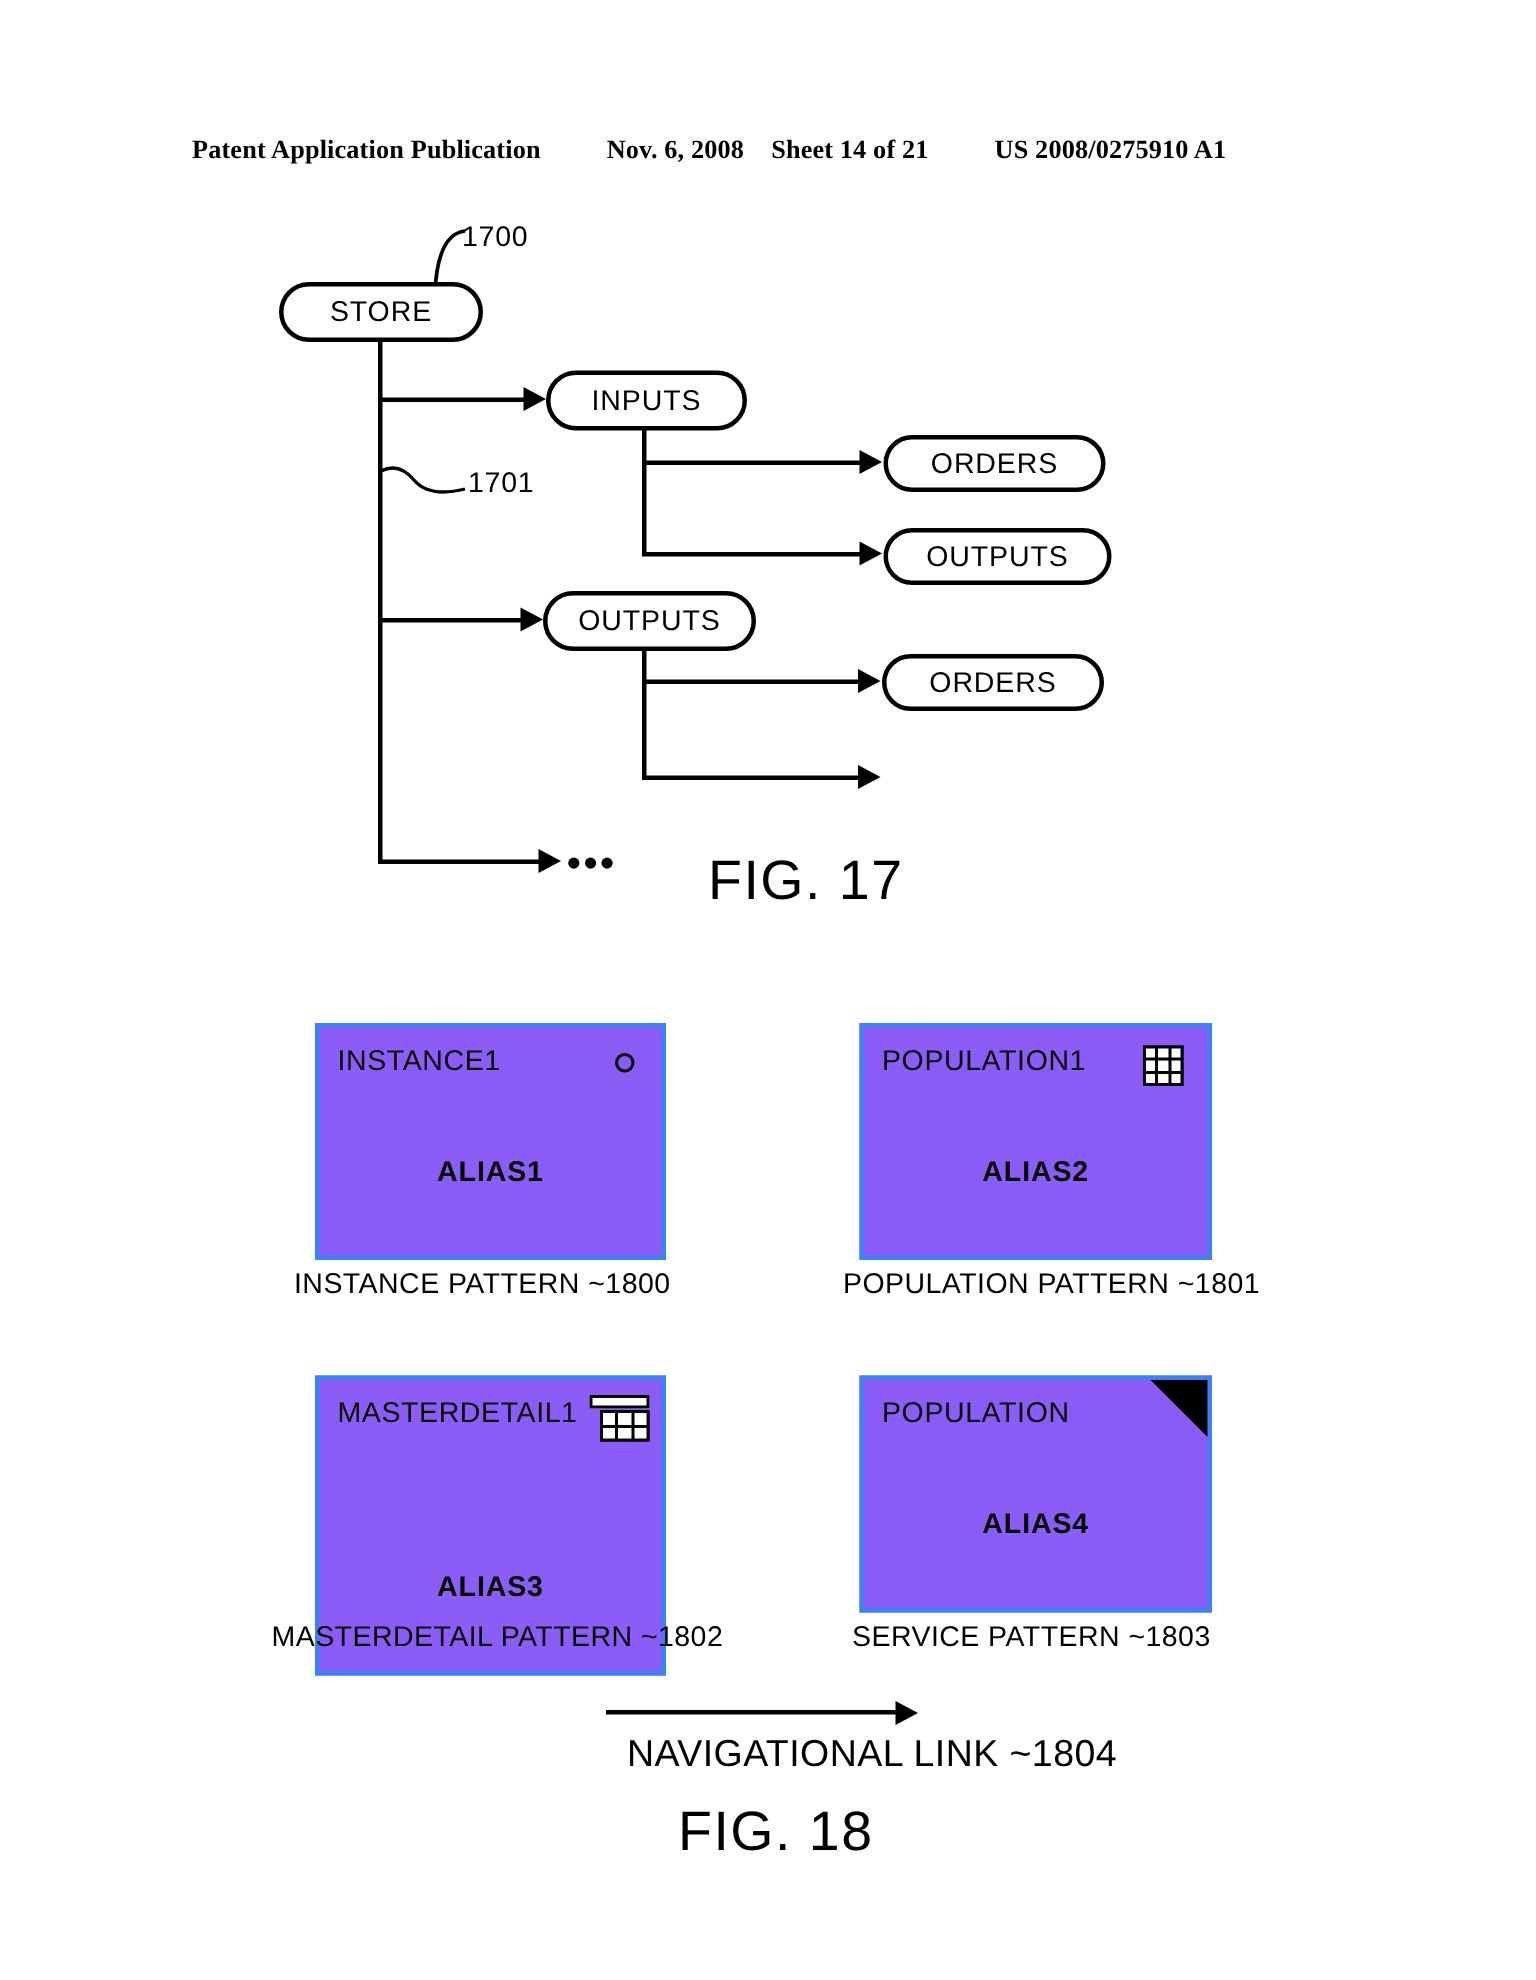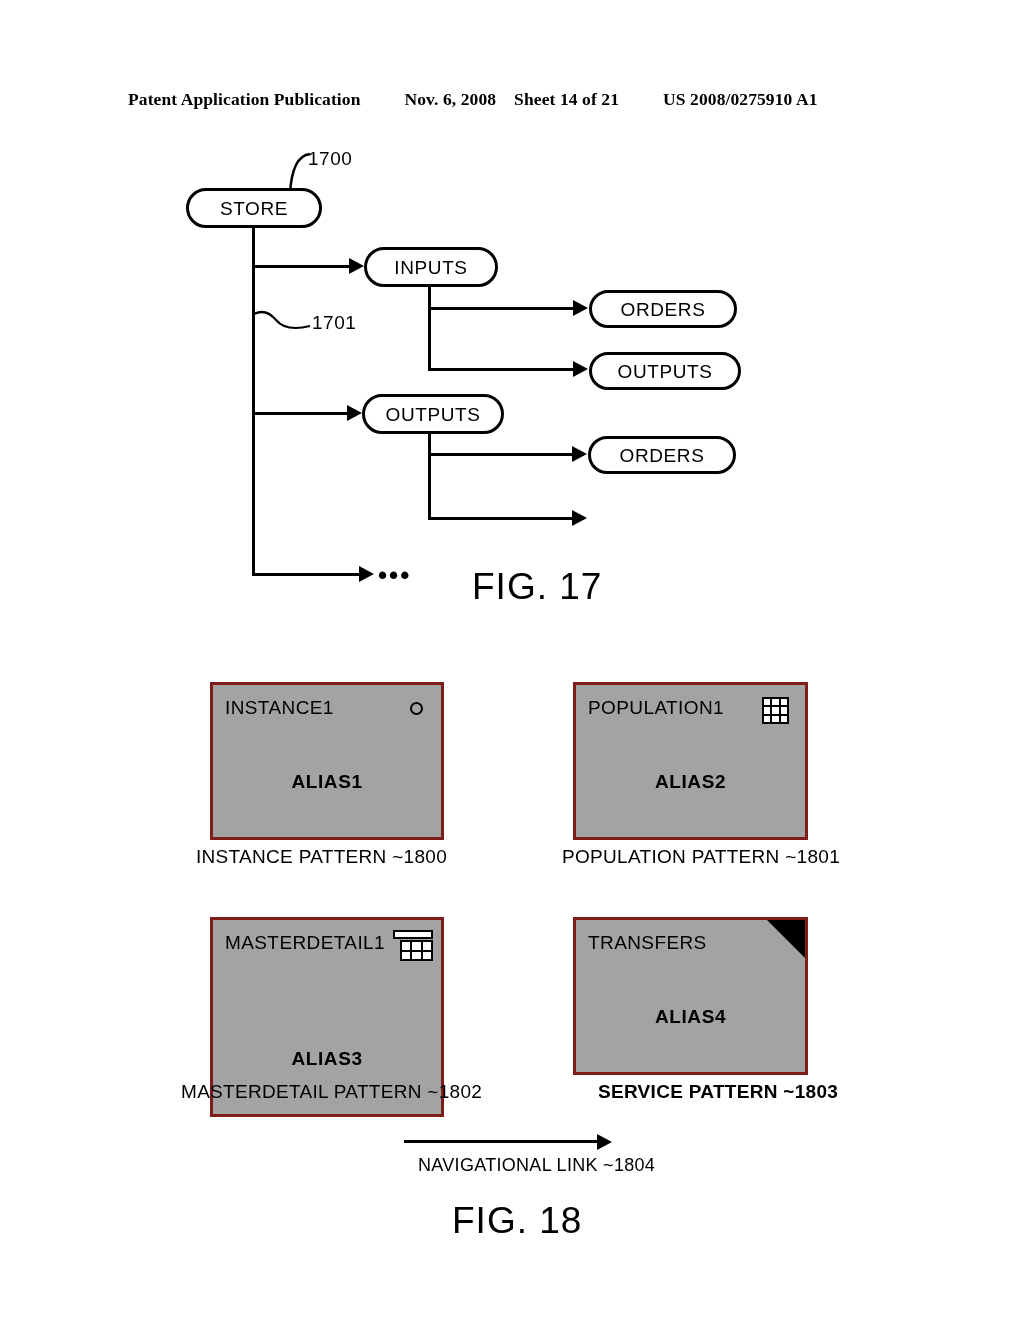--- a/index.html
+++ b/index.html
@@ -104,22 +104,22 @@
   .fig-caption {
     position: absolute;
     font-size: 37px;
     letter-spacing: 1px;
     white-space: nowrap;
   }
 
   
   .pbox {
     position: absolute;
-    border: 3px solid #7f1d1d;
-    background: #a3a3a3;
+    border: 3px solid #3b82f6;
+    background: #8b5cf6;
     box-sizing: border-box;
   }
   .pbox-title {
     position: absolute;
     top: 12px;
     left: 12px;
     font-size: 19px;
     letter-spacing: 0.4px;
     white-space: nowrap;
   }
@@ -195,21 +195,21 @@
     border-left: 40px solid transparent;
   }
 
   .navlink-line {
     position: absolute;
     height: 3px;
     background: #000;
   }
   .navlink-label {
     position: absolute;
-    font-size: 18px;
+    font-size: 25px;
     letter-spacing: 0.3px;
     white-space: nowrap;
   }
 </style>
 </head>
 <body>
 
 <div class="sheet-header">
   <span class="hdr-pub">Patent Application Publication</span>
   <span class="hdr-date">Nov. 6, 2008</span>
@@ -316,24 +316,24 @@
           <i></i>
           <i></i>
           <i></i>
         </span>
     </span>
     <span class="pbox-alias">ALIAS3</span>
   </div>
   <div class="pbox-caption" style="left:181px; top:1081px;">MASTERDETAIL PATTERN  ~1802</div>
 
   <div class="pbox" style="left:573px; top:917px; width:235px; height:158px; overflow:hidden;">
-    <span class="pbox-title">TRANSFERS</span>
+    <span class="pbox-title">POPULATION</span>
     <span class="corner-fold" style="right:-1px; top:-1px;"></span>
     <span class="pbox-alias">ALIAS4</span>
   </div>
-  <div class="pbox-caption" style="left:598px; top:1081px;font-weight:bold;">SERVICE PATTERN  ~1803</div>
+  <div class="pbox-caption" style="left:568px; top:1081px;">SERVICE PATTERN  ~1803</div>
 
   <div class="navlink-line" style="left:404px; top:1140px; width:196px;"></div>
   <div class="arrowhead" style="left:597px; top:1134px;"></div>
   <div class="navlink-label" style="left:418px; top:1155px;">NAVIGATIONAL LINK  ~1804</div>
 
   <div class="fig-caption" style="left:452px; top:1200px;">FIG. 18</div>
 </div>
 
 </body></html>

